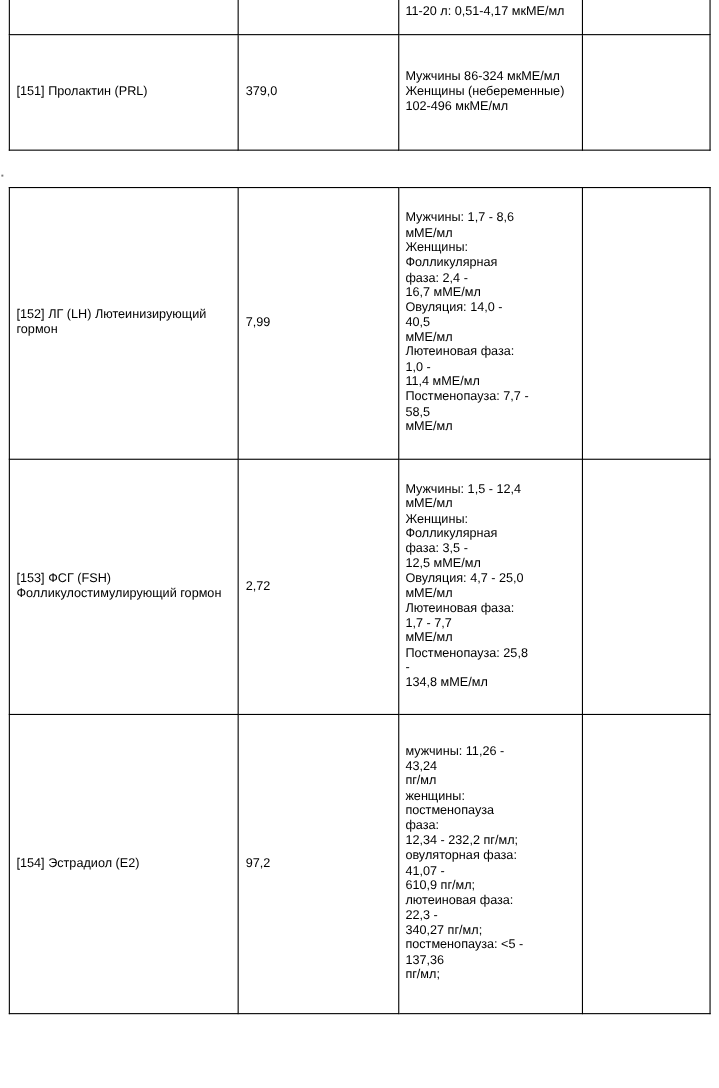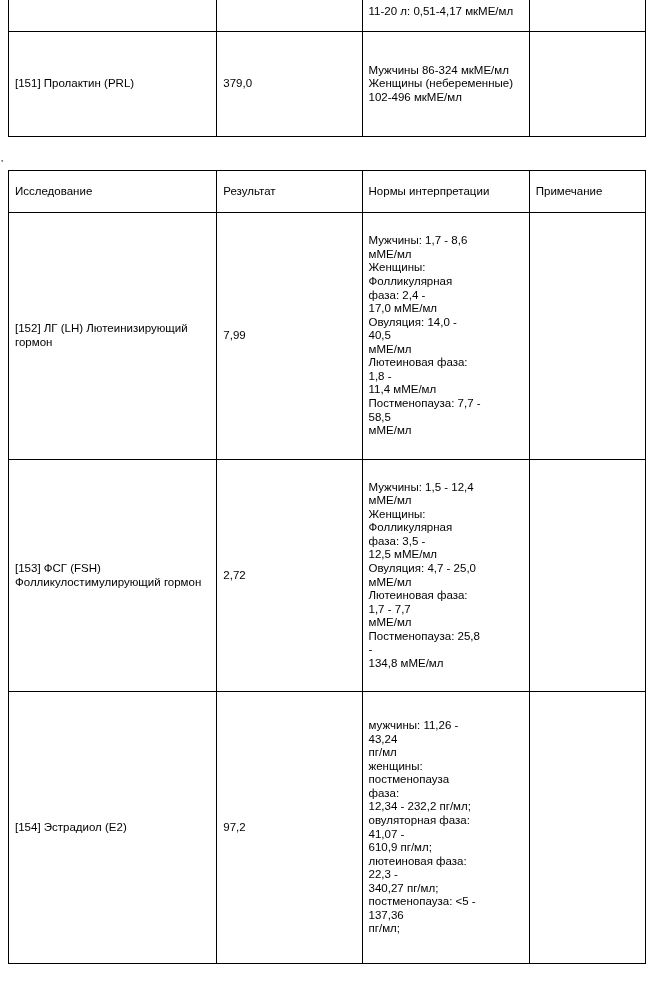--- a/index.html
+++ b/index.html
@@ -112,42 +112,36 @@
 
   <div class="second-table-wrap">
     <table class="lab">
       <colgroup>
         <col class="col-study">
           <col class="col-result">
           <col class="col-norms">
           <col class="col-note">
       </colgroup>
       <tbody>
-        <tr class="hdr" style="height:42px;">
-          <td>Исследование</td>
-          <td>Результат</td>
-          <td class="cell-norms">Нормы интерпретации</td>
-          <td>Примечание</td>
-        </tr>
 
         <tr style="height:247px;">
           <td>[152] ЛГ (LH) Лютеинизирующий гормон</td>
           <td class="cell-center">7,99</td>
           <td class="cell-norms">
             <span class="norm-line">Мужчины: 1,7 - 8,6</span>
             <span class="norm-line">мМЕ/мл</span>
             <span class="norm-line">Женщины:</span>
             <span class="norm-line">Фолликулярная</span>
             <span class="norm-line">фаза: 2,4 -</span>
-            <span class="norm-line">17,0 мМЕ/мл</span>
+            <span class="norm-line">16,7 мМЕ/мл</span>
             <span class="norm-line">Овуляция: 14,0 -</span>
             <span class="norm-line">40,5</span>
             <span class="norm-line">мМЕ/мл</span>
             <span class="norm-line">Лютеиновая фаза:</span>
-            <span class="norm-line">1,8 -</span>
+            <span class="norm-line">1,0 -</span>
             <span class="norm-line">11,4 мМЕ/мл</span>
             <span class="norm-line">Постменопауза: 7,7 -</span>
             <span class="norm-line">58,5</span>
             <span class="norm-line">мМЕ/мл</span>
           </td>
           <td></td>
         </tr>
 
         <tr style="height:232px;">
           <td>[153] ФСГ (FSH) Фолликулостимулирующий гормон</td>

